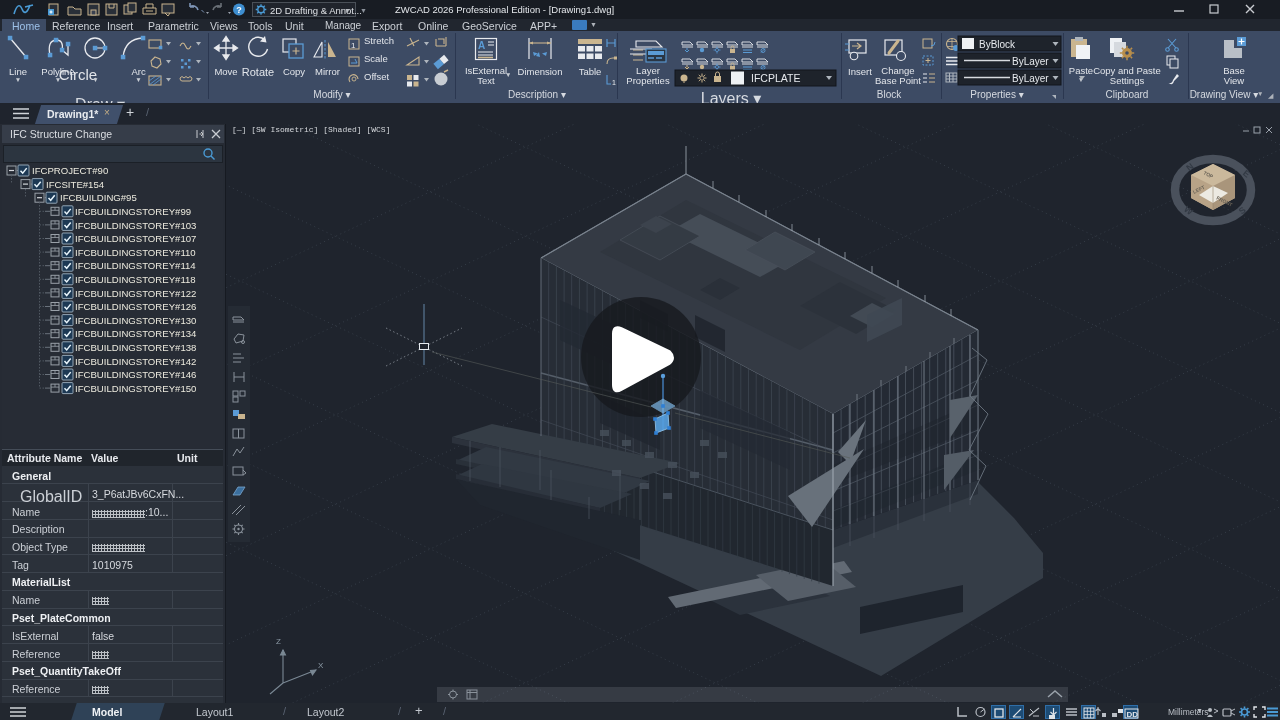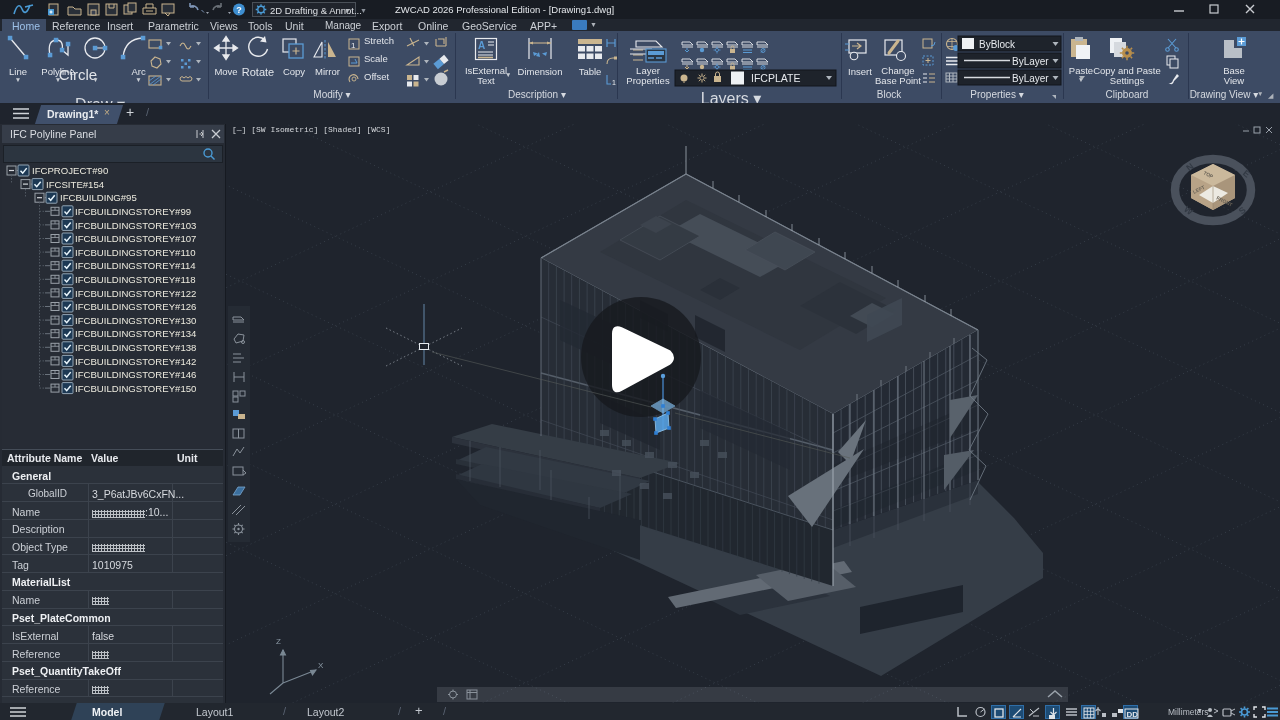--- a/index.html
+++ b/index.html
@@ -358,21 +358,21 @@
       </g>
     </svg>
 <div class="abs" style="left:38px;top:105px;width:82px;height:19px;background:#40506b;transform:skewX(-18deg)"></div>
 <div class="t" style="left:47px;top:108px;font-size:10.5px;font-weight:bold;color:#eaedf1">Drawing1*</div>
 <div class="t" style="left:104px;top:107px;font-size:10px;color:#c3ad85">×</div>
 <div class="t" style="left:126px;top:104px;font-size:14px;color:#d0d4d9">+</div>
 <div class="t" style="left:146px;top:106px;font-size:11px;color:#5a6372">/</div>
 <div class="abs" style="left:0;top:124px;width:226px;height:579px;background:#262b34"></div>
 <div class="abs" style="left:225px;top:124px;width:2px;height:579px;background:#161a21"></div>
 <div class="abs" style="left:2px;top:125px;width:222px;height:18px;background:#363d49"></div>
-<div class="t" style="left:10px;top:128px;font-size:10.5px;color:#dadde2">IFC Polyline Panel</div>
+<div class="t" style="left:10px;top:128px;font-size:10.5px;color:#dadde2">IFC Structure Change</div>
 <svg class="abs" style="left:194px;top:128px" width="28" height="12" viewBox="0 0 28 12">
 <path d="M3 2 v8 M9 2 v8 M5.5 6 l3 0 m-1.5 -2 l2 2 -2 2" stroke="#c8ccd1" stroke-width="1"></path>
 <path d="M18 2 l8 8 M26 2 l-8 8" stroke="#c8ccd1" stroke-width="1.3"></path>
     </svg>
 <div class="abs" style="left:3px;top:145px;width:220px;height:18px;background:#2c3540;border:1px solid #1b2027"></div>
 <svg class="abs" style="left:202px;top:147px" width="14" height="14" viewBox="0 0 14 14">
 <circle cx="6" cy="6" r="4" fill="none" stroke="#4a9ad4" stroke-width="1.4"></circle>
       <path d="M9 9 l3.5 3.5" stroke="#4a9ad4" stroke-width="1.4"></path>
     </svg>
 <div class="abs" style="left:2px;top:163px;width:221px;height:285px;background:#272c35"></div>
@@ -500,21 +500,21 @@
 <div class="abs" style="left:2px;top:449px;width:221px;height:254px;background:#2b313a;border-top:1px solid #454d58"></div>
 <div class="abs" style="left:2px;top:450px;width:221px;height:16px;background:#20252c"></div>
 <div class="t" style="left:7px;top:452px;font-size:10.5px;font-weight:bold;color:#e8eaee">Attribute Name</div>
 <div class="t" style="left:91px;top:452px;font-size:10.5px;font-weight:bold;color:#e8eaee">Value</div>
 <div class="t" style="left:177px;top:452px;font-size:10.5px;font-weight:bold;color:#e8eaee">Unit</div>
 <div class="abs" style="left:2px;top:466.5px;width:221px;height:17.75px;border-bottom:1px solid #3c434d"></div>
 <div class="t" style="left:12px;top:469.5px;font-size:10.5px;font-weight:bold;color:#eef0f3">General</div>
 <div class="abs" style="left:2px;top:484.2px;width:221px;height:17.75px;border-bottom:1px solid #3c434d"></div>
 <div class="abs" style="left:88px;top:484.2px;width:1px;height:17.75px;background:#3c434d"></div>
 <div class="abs" style="left:172px;top:484.2px;width:1px;height:17.75px;background:#3c434d"></div>
-<div class="t" style="left:28px;top:487.8px;font-size:10px;color:#ccd0d6">GlobalID</div>
+<div class="t" style="left:20px;top:487.8px;font-size:16px;color:#ccd0d6">GlobalID</div>
 <div class="t" style="left:92px;top:487.8px;font-size:10.5px;color:#d6d9de">3_P6atJBv6CxFN...</div>
 <div class="abs" style="left:2px;top:502.0px;width:221px;height:17.75px;border-bottom:1px solid #3c434d"></div>
 <div class="abs" style="left:88px;top:502.0px;width:1px;height:17.75px;background:#3c434d"></div>
 <div class="abs" style="left:172px;top:502.0px;width:1px;height:17.75px;background:#3c434d"></div>
 <div class="t" style="left:12px;top:505.5px;font-size:10.5px;color:#ccd0d6">Name</div>
 <div class="t" style="left:92px;top:505.5px;font-size:10.5px;color:#d6d9de"><span class="cjk" style="width:53px;"></span><span style="vertical-align:1px">:10...</span></div>
 <div class="abs" style="left:2px;top:519.8px;width:221px;height:17.75px;border-bottom:1px solid #3c434d"></div>
 <div class="abs" style="left:88px;top:519.8px;width:1px;height:17.75px;background:#3c434d"></div>
 <div class="abs" style="left:172px;top:519.8px;width:1px;height:17.75px;background:#3c434d"></div>
 <div class="t" style="left:12px;top:523.2px;font-size:10.5px;color:#ccd0d6">Description</div>

